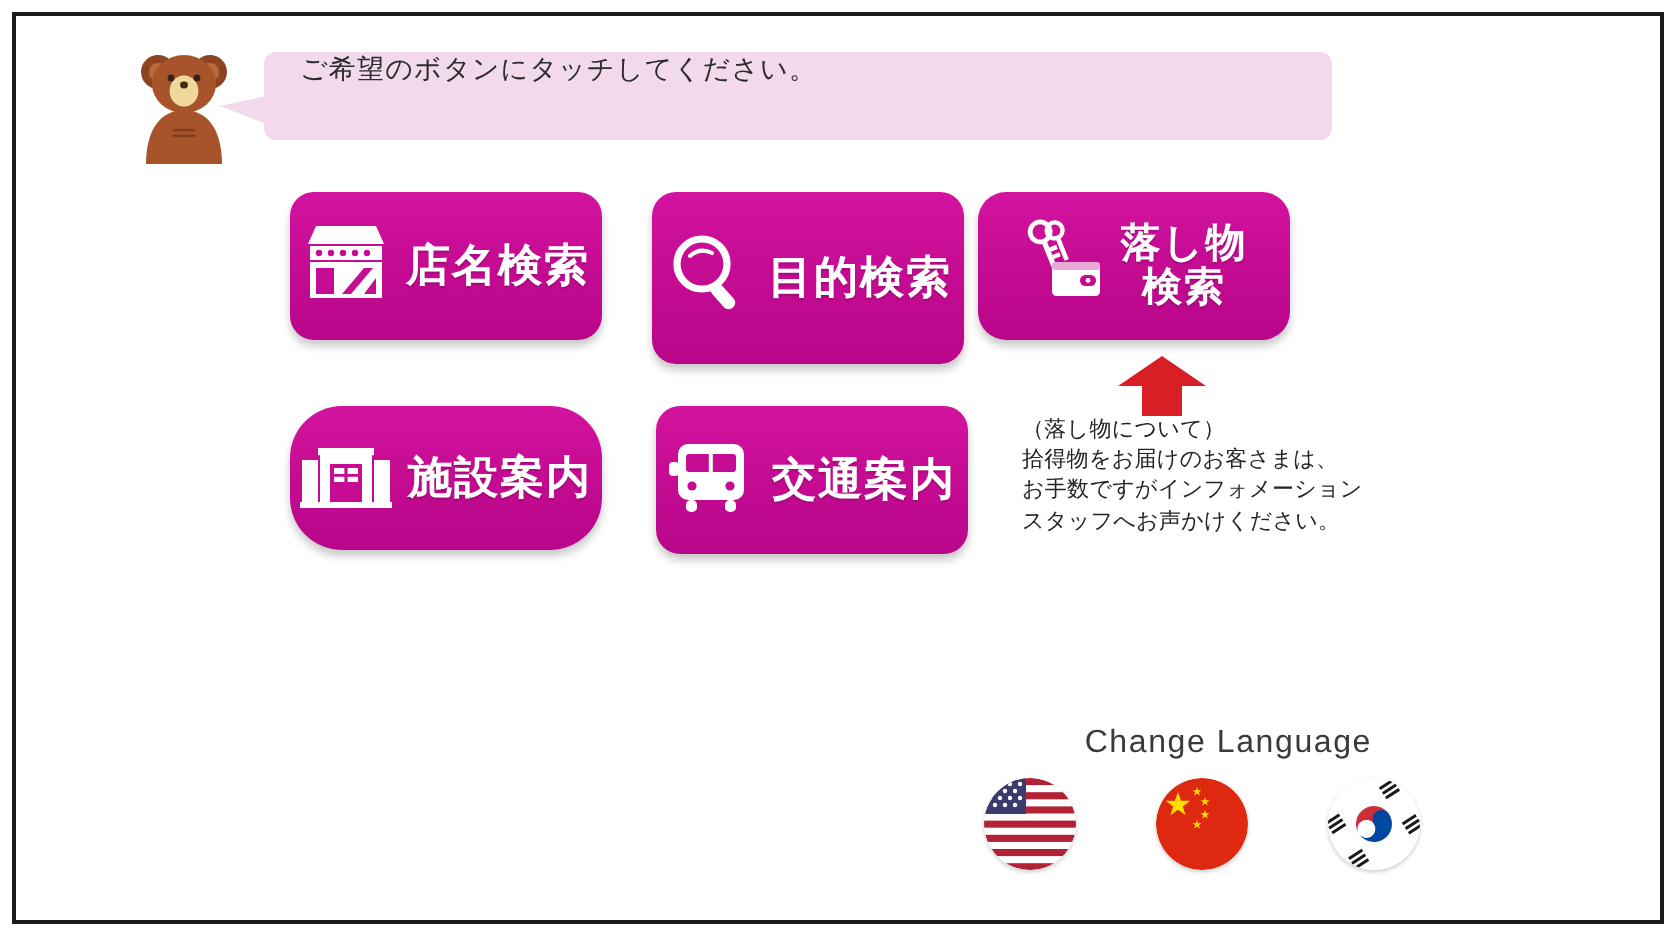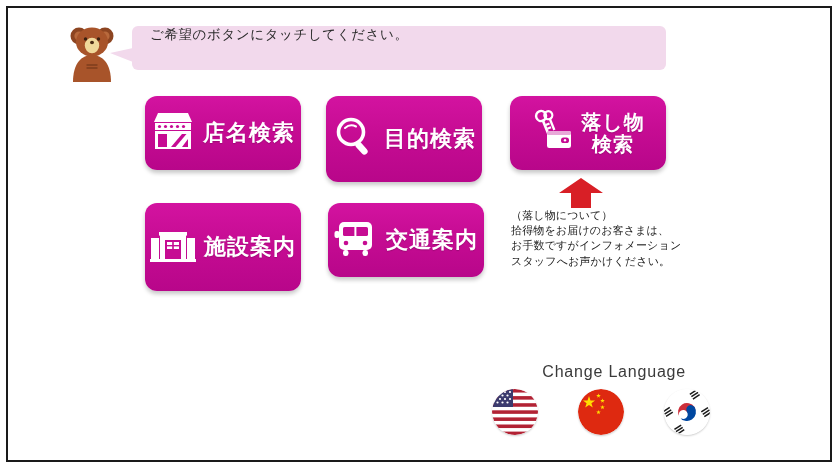--- a/index.html
+++ b/index.html
@@ -98,22 +98,22 @@
     font-size: 22px;
     font-weight: bold;
     letter-spacing: 1px;
     line-height: 1.12;
     text-shadow: 0 1px 1px rgba(0,0,0,0.18);
     white-space: pre-line;
   }
 
   #btn-store     { left: 137px; top: 88px;  width: 156px; height: 74px; }
   #btn-purpose   { left: 318px; top: 88px;  width: 156px; height: 86px; }
-  #btn-lost      { left: 502px; top: 88px;  width: 156px; height: 74px; }
-  #btn-facility  { left: 137px; top: 195px; width: 156px; height: 88px; }
+  #btn-lost      { left: 481px; top: 88px;  width: 156px; height: 74px; border-radius: 14px; }
+  #btn-facility  { left: 137px; top: 195px; width: 156px; height: 72px; border-radius: 26px; }
   #btn-transport { left: 320px; top: 195px; width: 156px; height: 74px; }
 
   #btn-lost .menu-label { font-size: 20px; }
 
   
   #lost-arrow {
     position: absolute;
     left: 551px;
     top: 170px;
     width: 44px;

